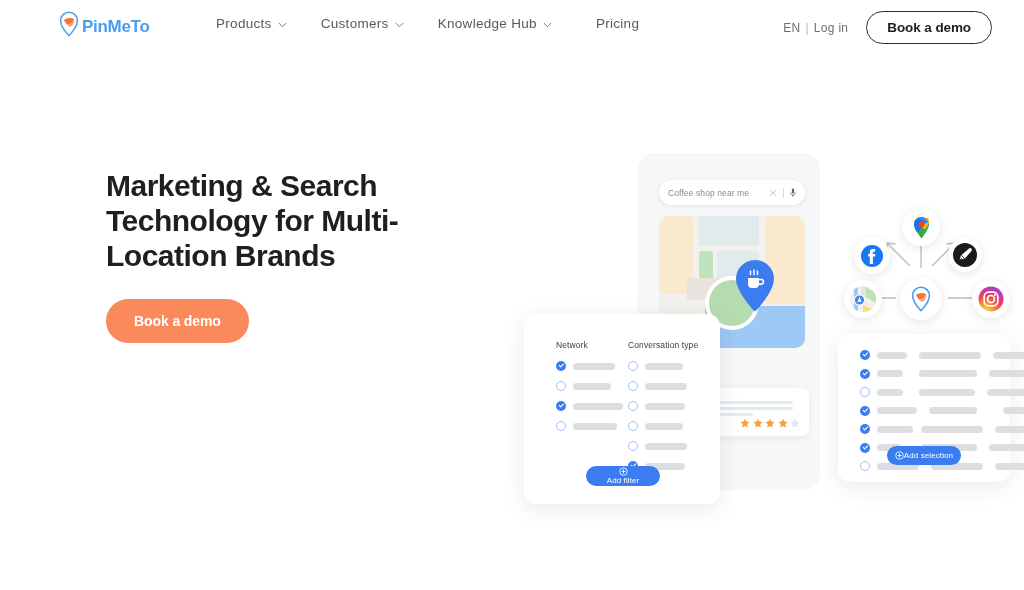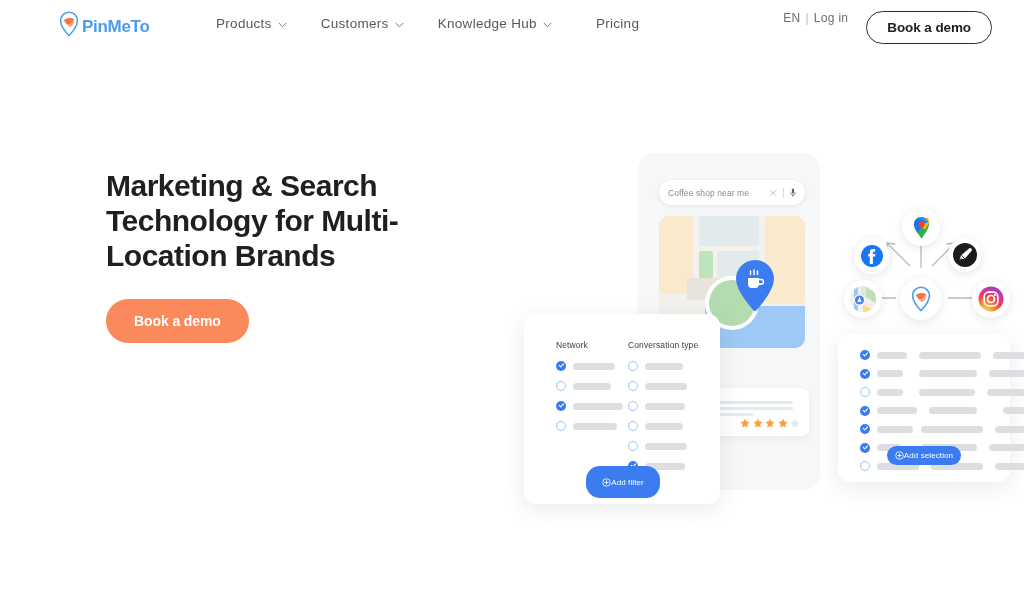--- a/index.html
+++ b/index.html
@@ -31,21 +31,21 @@
     display: flex; align-items: center; gap: 34px;
   }
   .nav-item {
     display: flex; align-items: center; gap: 6px;
     font-size: 13.5px; color: #58595b; letter-spacing: 0.3px;
     cursor: pointer; white-space: nowrap;
   }
   .chev { width: 9px; height: 6px; display: block; margin-top: 2px; }
   .nav-right {
     position: absolute; right: 32px; top: 11px;
-    display: flex; align-items: flex-start; gap: 18px;
+    display: flex; align-items: center; gap: 18px;
   }
   .lang {
     font-size: 12px; color: #6d6e71; letter-spacing: 0.3px;
     display: flex; align-items: center; gap: 5px;
   }
   .lang span { cursor: pointer; }
   .lang .sep { color: #b9babc; cursor: default; }
   .btn-outline {
     border: 1.3px solid #2e2e2e; border-radius: 22px;
     padding: 8px 20px; font-size: 13.5px; font-weight: bold;
@@ -332,21 +332,21 @@
       <div class="fc-row">
         <span class="radio off"></span>
         <span class="bar" style="width:42px"></span>
       </div>
       <div class="fc-row">
         <span class="radio on"></span>
         <span class="bar" style="width:40px"></span>
       </div>
     </div>
 
-    <button class="btn-blue" style="left:62px; top:152px; width:74px; height:32px;">
+    <button class="btn-blue" style="left:62px; top:152px; width:74px; height:20px;flex-direction:column;">
       <svg class="plus" viewBox="0 0 10 10">
         <circle cx="5" cy="5" r="4.2" fill="none" stroke="#ffffff" stroke-width="0.9"></circle>
         <path d="M5 3v4M3 5h4" stroke="#ffffff" stroke-width="0.9" stroke-linecap="round"></path>
       </svg>
       <span>Add filter</span>
     </button>
   </div>
 
   <div class="cluster">
 

